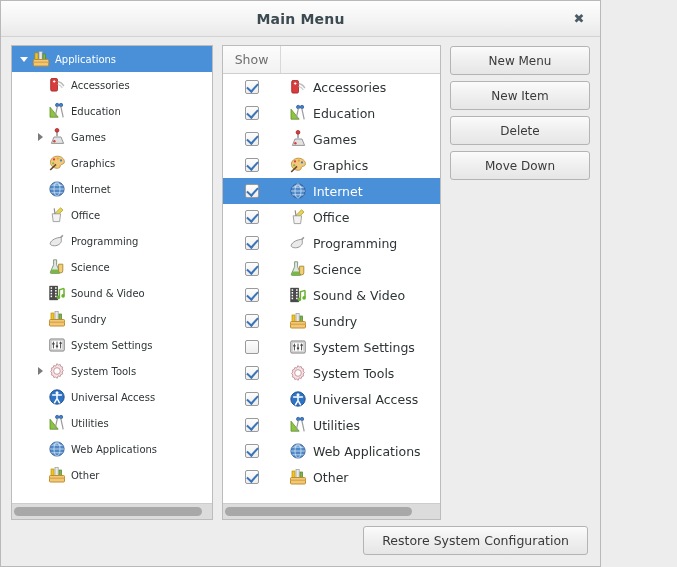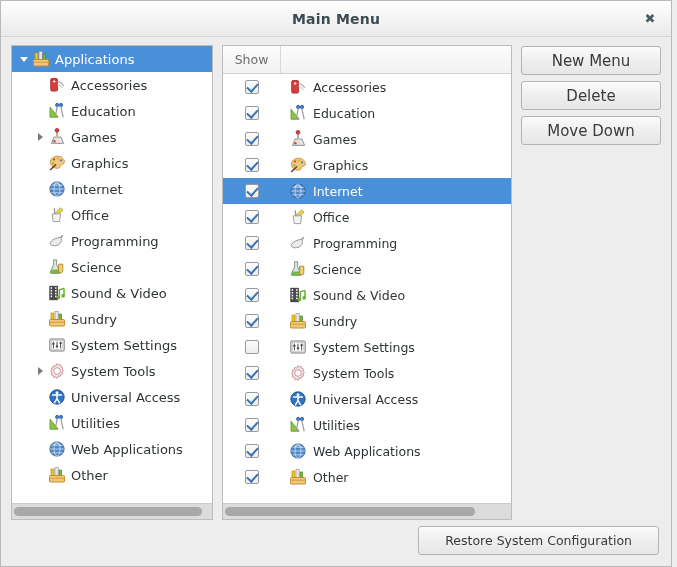--- a/index.html
+++ b/index.html
@@ -14,21 +14,21 @@
     font-size: 12.5px;
     color: #2e3436;
     overflow: hidden;
     -webkit-font-smoothing: antialiased;
   }
 
   
   .window {
     position: absolute;
     left: 0; top: 0;
-    width: 672px;
+    width: 601px;
     height: 567px;
     background: #ededed;
     border: 1px solid #b9b9b9;
     box-sizing: border-box;
     display: flex;
     flex-direction: column;
   }
 
   
   .titlebar {
@@ -138,21 +138,21 @@
     border-top: 4px solid transparent;
     border-bottom: 4px solid transparent;
   }
   .tri.open {
     border-top: 5px solid #ffffff;
     border-left: 4px solid transparent;
     border-right: 4px solid transparent;
   }
   .tree-row .label {
     margin-left: 5px;
-    font-size: 13px;
+    font-size: 10px;
   }
   .indent-1 { padding-left: 20px; }
 
   
   .list-panel {
     flex: 1 1 auto;
   }
   .list-header {
     flex: 0 0 27px;
     height: 27px;
@@ -239,21 +239,21 @@
     flex-direction: column;
     gap: 6px;
     padding-top: 1px;
   }
   .btn {
     height: 29px;
     border: 1px solid #b4b4b4;
     border-radius: 3px;
     background: linear-gradient(to bottom, #fbfbfb 0%, #efefef 50%, #e6e6e6 100%);
     color: #3a3a3a;
-    font-size: 15px;
+    font-size: 12px;
     display: flex;
     align-items: center;
     justify-content: center;
     cursor: pointer;
     box-sizing: border-box;
     white-space: nowrap;
   }
 
   
   .footer {
@@ -261,21 +261,21 @@
     height: 46px;
     display: flex;
     align-items: center;
     justify-content: flex-end;
     gap: 7px;
     padding: 0 12px 6px 0;
     box-sizing: border-box;
   }
   .btn-footer {
     height: 29px;
-    padding: 0 26px;
+    padding: 0 18px;
     border: 1px solid #b4b4b4;
     border-radius: 3px;
     background: linear-gradient(to bottom, #fbfbfb 0%, #efefef 50%, #e6e6e6 100%);
     color: #3a3a3a;
     font-size: 12.5px;
     display: flex;
     align-items: center;
     justify-content: center;
     cursor: pointer;
     box-sizing: border-box;
@@ -727,20 +727,21 @@
             </div>
           </div>
       </div>
       <div class="hscroll">
         <div class="hscroll-thumb" style="width:88%"></div>
       </div>
     </div>
 
     <div class="btn-col" id="action-buttons">
         <div class="btn">New Menu</div>
+        <div class="btn">New Item</div>
         <div class="btn">Delete</div>
         <div class="btn">Move Down</div>
       </div>
   </div>
 
   <div class="footer">
     <div class="btn-footer">Restore System Configuration</div>
   </div>
 
 </div>

